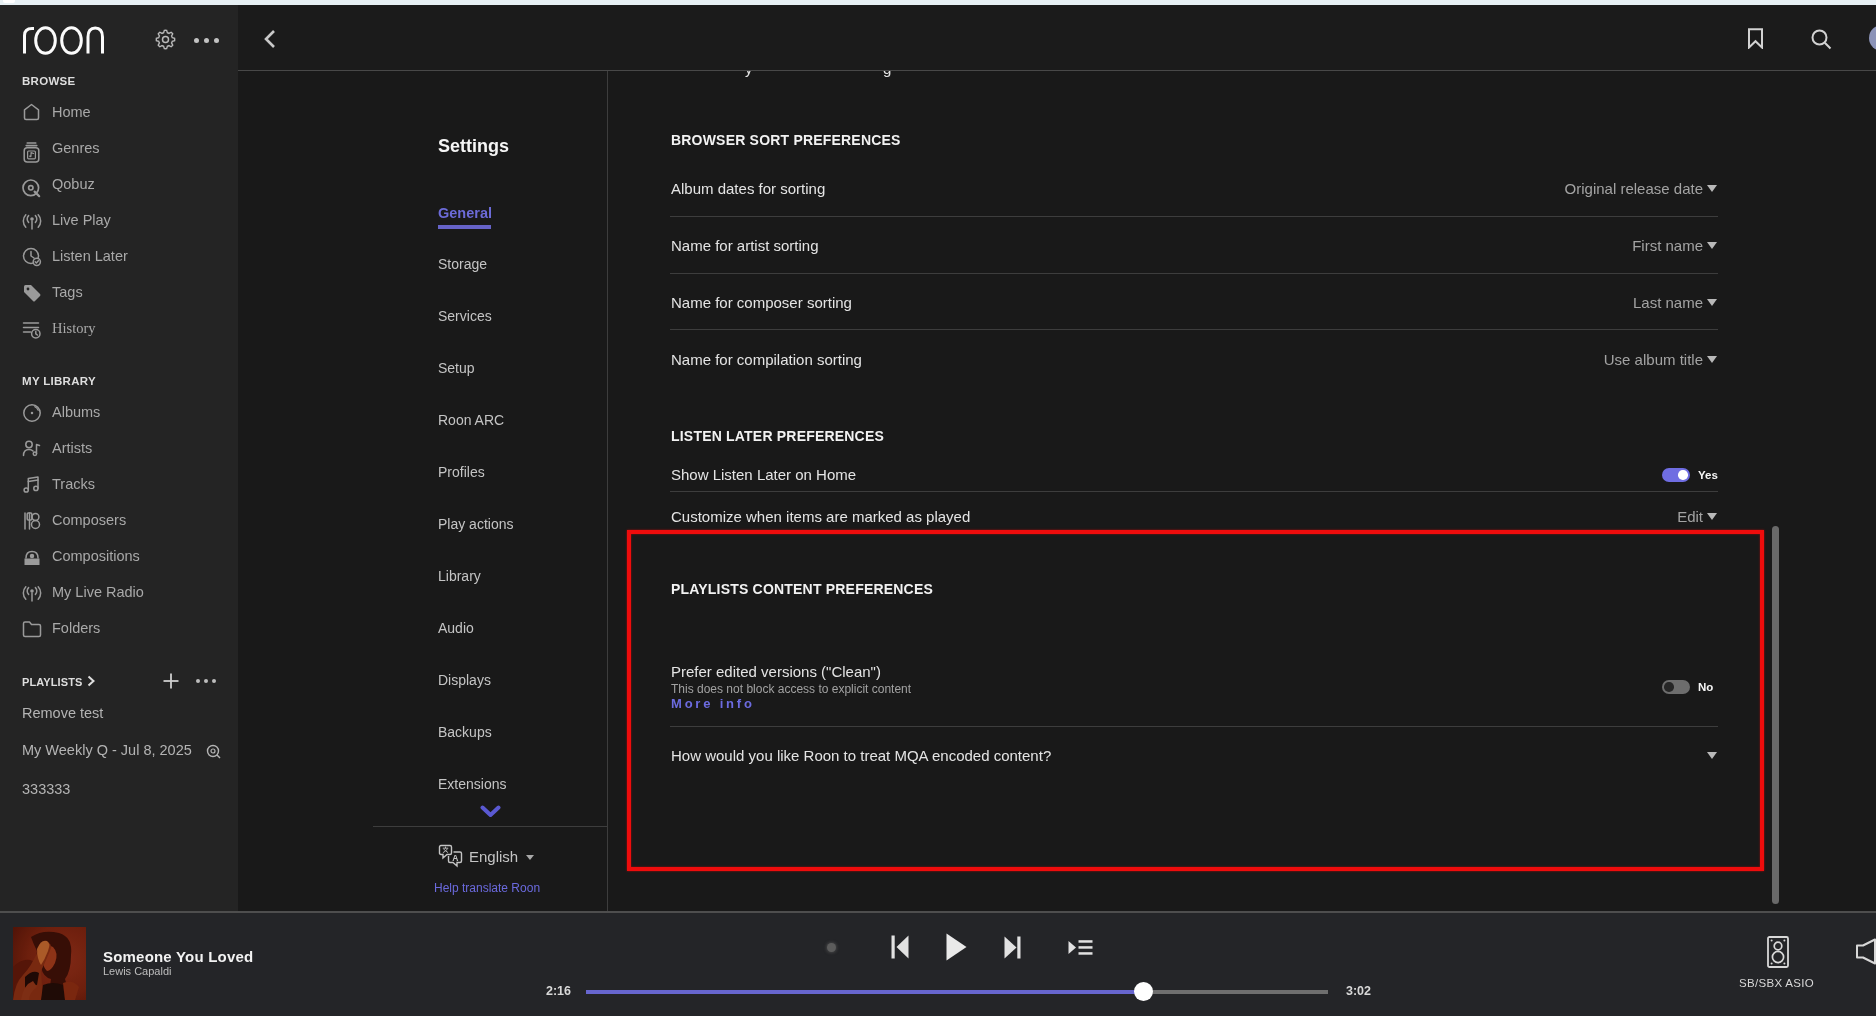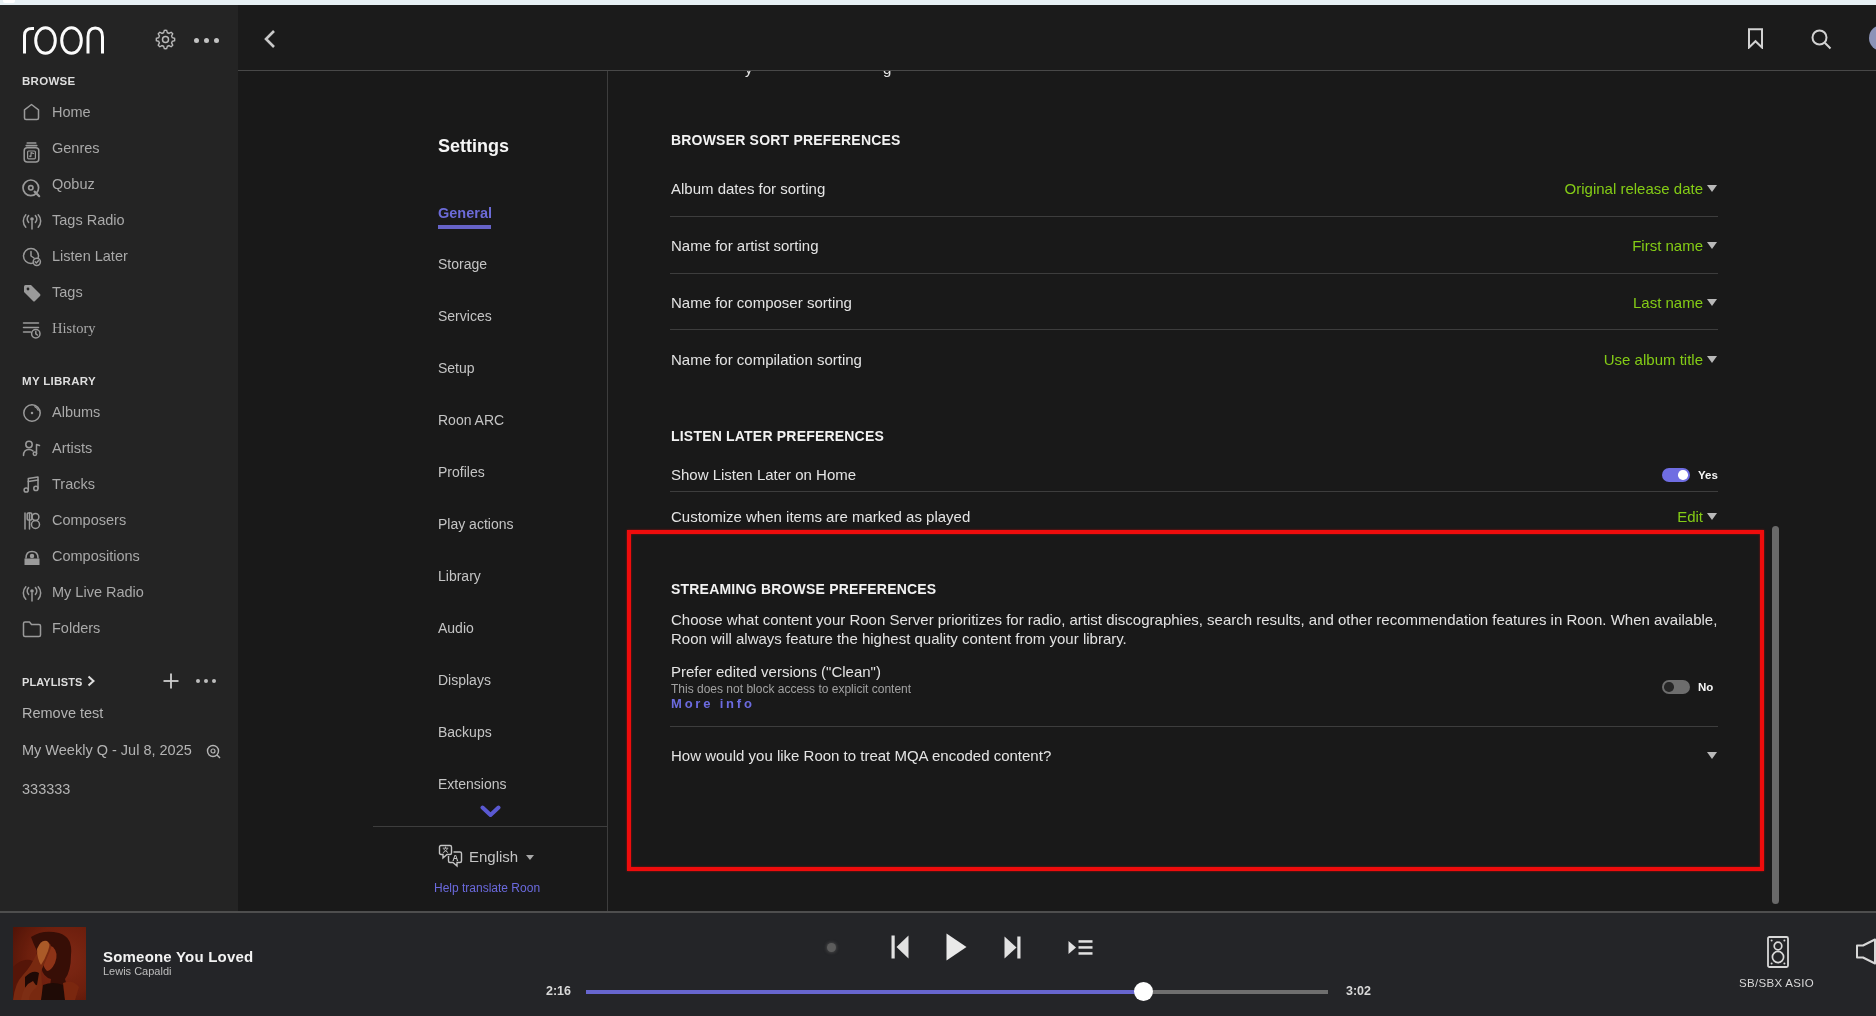--- a/index.html
+++ b/index.html
@@ -9,21 +9,21 @@
 #topstrip { left:0; top:0; width:1876px; height:5px; background:#e7f0f4; }
 #sidebar { left:0; top:5px; width:238px; height:906px; background:#242424; }
 #topbar { left:238px; top:5px; width:1638px; height:66px; background:#1b1b1b; border-bottom:1px solid #484848; }
 #player { left:0; top:911px; width:1876px; height:105px; background:#242528; border-top:2px solid #4e4e4e; }
 .mid { transform:translateY(-50%); white-space:nowrap; }
 .midr { transform:translateY(-50%); white-space:nowrap; text-align:right; }
 .seclabel { font-size:11.5px; font-weight:bold; letter-spacing:0.3px; color:#dedede; }
 .navitem { font-size:14.5px; color:#a9a9a9; }
 .snav { font-size:14px; color:#c4c4c4; }
 .crow { font-size:15px; color:#e4e4e4; }
-.cval { font-size:15px; color:#84cc16; }
+.cval { font-size:15px; color:#a3a3a3; }
 .chead { font-size:14px; font-weight:bold; color:#f2f2f2; letter-spacing:0.2px; }
 .hline { background:#3d3d3d; height:1px; }
 .purple { color:#6c6bd8; }
 svg.ic { stroke:#9a9a9a; fill:none; stroke-width:1.5; stroke-linecap:round; stroke-linejoin:round; }
 .arrow-down { display:inline-block; width:0; height:0; border-left:5.5px solid transparent; border-right:5.5px solid transparent; border-top:7px solid #b9b9b9; }
 </style>
 </head>
 <body>
 <div id="page">
   <div id="topstrip" class="abs"></div>
@@ -76,21 +76,21 @@
     <div class="abs navitem mid" style="left:52px; top:179px;">Qobuz</div>
 
     <svg class="abs ic" style="left:21px; top:206px;" width="22" height="20" viewBox="0 0 22 20">
         <circle cx="11" cy="8" r="1.8" fill="#9a9a9a" stroke="none"></circle>
         <line x1="11" y1="10" x2="11" y2="18"></line>
         <path d="M7.6,11.4 A4.8,4.8 0 0 1 7.6,4.6"></path>
         <path d="M14.4,4.6 A4.8,4.8 0 0 1 14.4,11.4"></path>
         <path d="M4.8,14.2 A9,9 0 0 1 4.8,1.8" transform="translate(0,2)"></path>
         <path d="M17.2,1.8 A9,9 0 0 1 17.2,14.2" transform="translate(0,2)"></path>
       </svg>
-    <div class="abs navitem mid" style="left:52px; top:215px;">Tags Radio</div>
+    <div class="abs navitem mid" style="left:52px; top:215px;">Live Play</div>
 
     <svg class="abs ic" style="left:21px; top:241px;" width="22" height="22" viewBox="0 0 22 22">
         <circle cx="10" cy="10" r="7.5"></circle>
         <path d="M10,5.5 V10 L13,12"></path>
         <circle cx="15.8" cy="15.8" r="3.6" fill="#242424" stroke="#9a9a9a"></circle>
         <path d="M14.2,15.8 L15.4,17 L17.4,14.8"></path>
       </svg>
     <div class="abs navitem mid" style="left:52px; top:251px;">Listen Later</div>
 
     <svg class="abs" style="left:22px; top:278px;" width="20" height="20" viewBox="0 0 20 20">
@@ -275,22 +275,21 @@
   </div>
   <div class="abs mid" style="left:1698px; top:474.5px; font-size:11.5px; font-weight:bold; color:#f5f5f5;">Yes</div>
   <div class="abs hline" style="left:670px; top:491px; width:1048px;"></div>
 
   <div class="abs mid crow" style="left:671px; top:516px;">Customize when items are marked as played</div>
   <div class="abs midr cval" style="right:173px; top:516px;">Edit</div>
   <span class="abs arrow-down" style="left:1707px; top:513px;"></span>
 
   <div class="abs" style="left:627px; top:530px; width:1137px; height:341px; border:4px solid #ee0c0c; box-shadow:0 0 2px 0 rgba(255,0,0,0.6), inset 0 0 2px 0 rgba(255,0,0,0.6);"></div>
 
-  <div class="abs mid chead" style="left:671px; top:589px;">STREAMING BROWSE PREFERENCES</div>
-  <div class="abs" style="left:671px; top:611px; width:1100px; font-size:15px; color:#e2e2e2; line-height:18.5px;">Choose what content your Roon Server prioritizes for radio, artist discographies, search results, and other recommendation features in Roon. When available,<br>Roon will always feature the highest quality content from your library.</div>
+  <div class="abs mid chead" style="left:671px; top:589px;">PLAYLISTS CONTENT PREFERENCES</div>
 
   <div class="abs mid crow" style="left:671px; top:671px;">Prefer edited versions ("Clean")</div>
   <div class="abs mid" style="left:671px; top:689px; font-size:12px; color:#a2a2a2;">This does not block access to explicit content</div>
   <div class="abs mid" style="left:671px; top:703px; font-size:13px; font-weight:bold; letter-spacing:2.8px; color:#6c6bdf;">More info</div>
   <div class="abs" style="left:1662px; top:680px; width:28px; height:14px; border-radius:7px; background:#6d6d6d;">
     <span class="abs" style="left:2px; top:2.2px; width:9.5px; height:9.5px; border-radius:50%; background:#262626;"></span>
   </div>
   <div class="abs mid" style="left:1698px; top:687px; font-size:11.5px; font-weight:bold; color:#f5f5f5;">No</div>
   <div class="abs hline" style="left:670px; top:726px; width:1048px;"></div>
 

